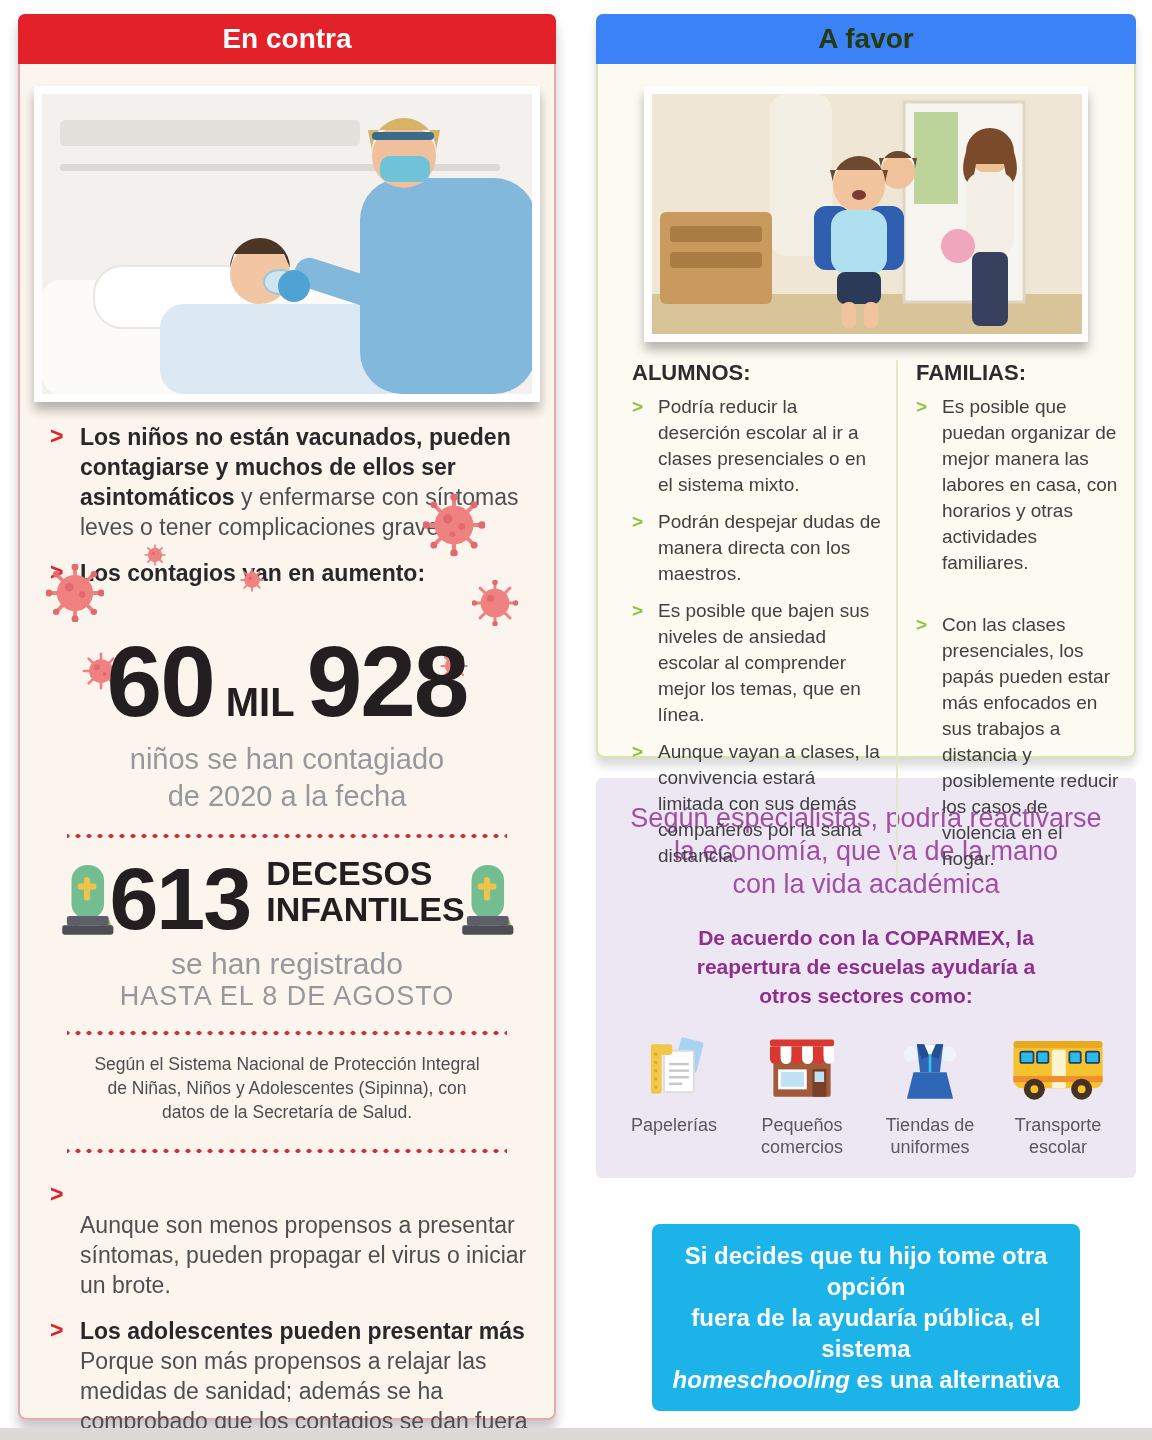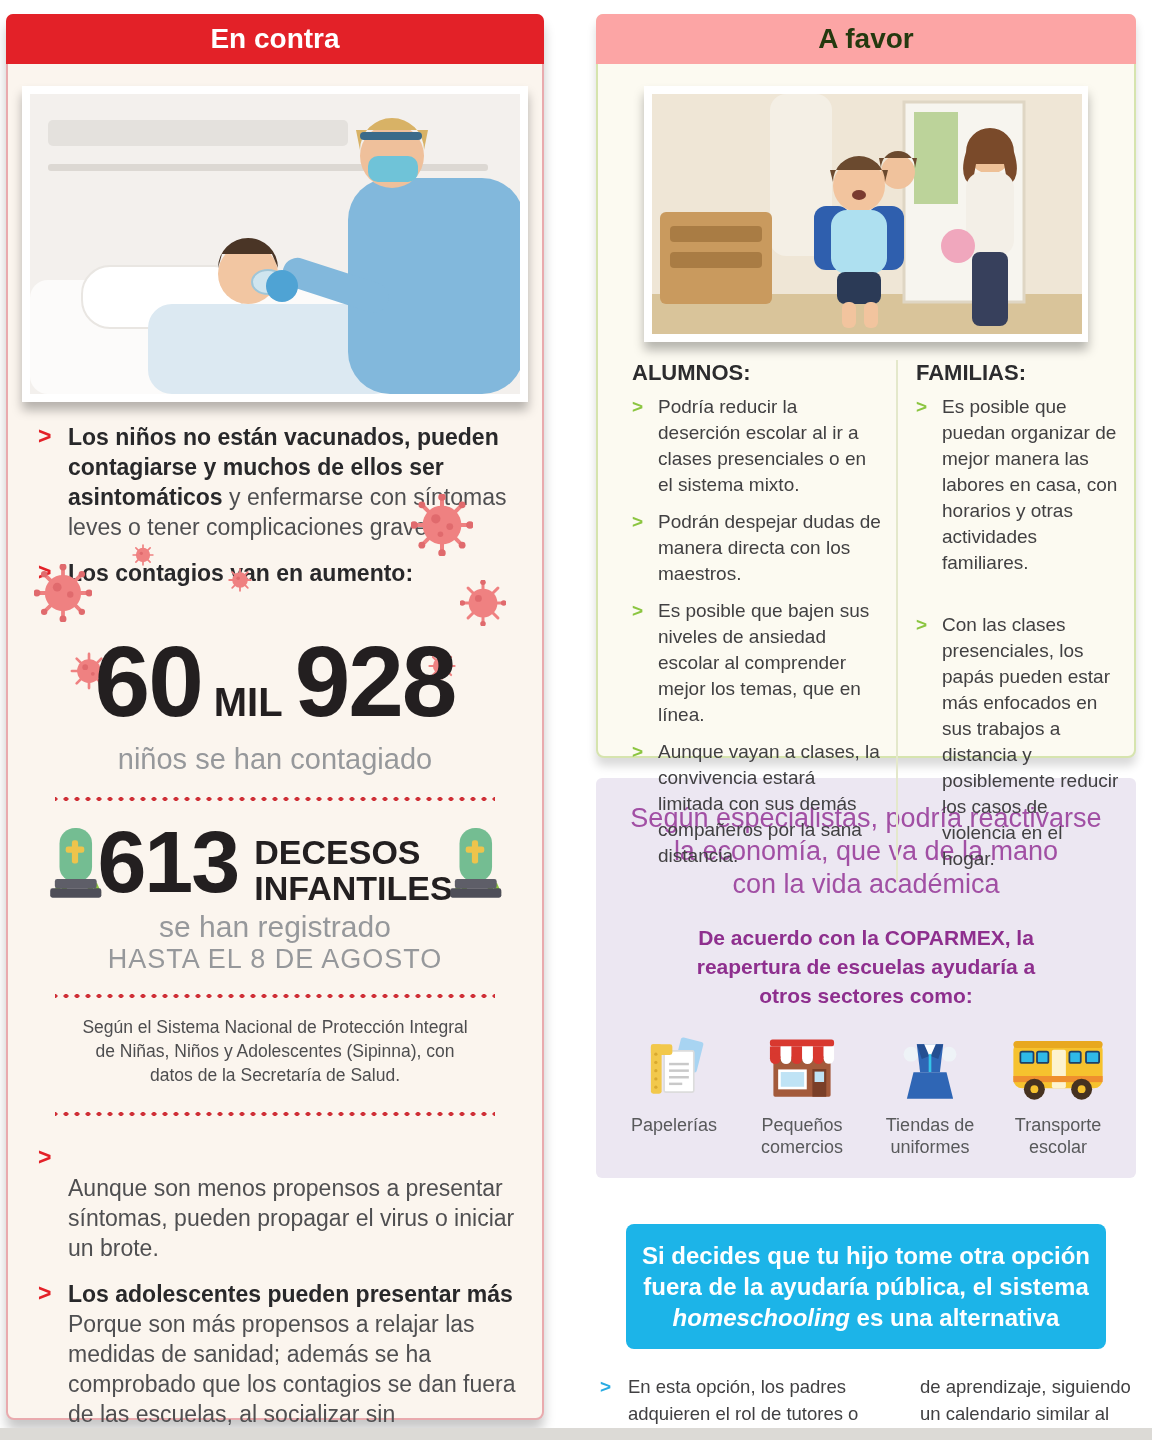--- a/index.html
+++ b/index.html
@@ -7,29 +7,29 @@
   body {
     font-family: "Liberation Sans", sans-serif;
     background:#ffffff; position:relative; overflow:hidden;
     color:#4b4b4d;
   }
   .page { position:absolute; inset:0; }
   .bottom-strip { position:absolute; left:0; bottom:0; width:1152px; height:12px; background:#dcdad6; }
 
   
   .panel-left {
-    position:absolute; left:6px; top:14px; width:538px; height:1406px;
+    position:absolute; left:18px; top:14px; width:538px; height:1406px;
     background:#fbf5ee; border:2px solid #e9aaae; border-radius:8px;
     box-shadow:0 10px 12px rgba(0,0,0,.22);
   }
   .hdr { height:50px; margin:-2px -2px 0 -2px; border-radius:7px 7px 0 0;
     display:flex; align-items:center; justify-content:center;
     font-size:28px; font-weight:bold; }
   .hdr-red { background:#e32128; color:#ffffff; }
-  .hdr-green { background:#fca5a5; color:#24390f; }
+  .hdr-green { background:#3b82f6; color:#24390f; }
 
   .photo-frame {
     margin:22px auto 0; background:#fff; padding:8px;
     box-shadow:0 8px 10px rgba(0,0,0,.28);
   }
   .photo-frame svg { display:block; }
   .pf-left { width:506px; }
   .pf-right { width:444px; }
 
   ul.bullets { list-style:none; margin:20px 26px 0 30px; }
@@ -45,21 +45,21 @@
   .big-stat { color:#231f20; letter-spacing:-2px; }
   .big-stat .huge { font-size:100px; font-weight:800; }
   .big-stat .mil { font-size:40px; font-weight:800; letter-spacing:0; margin:0 12px; }
   .stat-caption { margin-top:2px; font-size:29px; line-height:37px; color:#96989b; }
 
   .dotted-sep { width:440px; height:6px; margin:18px auto 16px;
     background-image:radial-gradient(circle, #cf2f36 0 2.1px, transparent 2.2px);
     background-size:11px 6px; background-repeat:repeat-x; background-position:center; }
 
   .deaths { position:relative; text-align:center; margin-top:6px; }
-  .d-row { display:flex; justify-content:center; align-items:flex-end; gap:16px; }
+  .d-row { display:flex; justify-content:center; align-items:flex-start; gap:16px; }
   .d-num { font-size:88px; font-weight:800; color:#231f20; letter-spacing:-2px; line-height:88px;}
   .d-labels { text-align:left; font-size:34px; line-height:36px; font-weight:800; color:#231f20; }
   .d-cap1 { font-size:30px; color:#96989b; margin-top:4px; }
   .d-cap2 { font-size:27px; color:#96989b; letter-spacing:1px; margin-top:0; }
   .tomb { position:absolute; top:4px; }
   .tomb-l { left:36px; }
   .tomb-r { right:36px; }
 
   .source { width:400px; margin:2px auto 0; text-align:center;
     font-size:17.5px; line-height:24px; color:#4d4d4f; }
@@ -86,21 +86,21 @@
   .purple-block { margin-top:20px; background:#ece7f2; border-radius:6px;
     padding:24px 14px 20px; text-align:center; }
   .p-title div { font-size:27px; line-height:33px; color:#a14fa4; font-weight:500; }
   .p-sub { margin-top:22px; }
   .p-sub div { font-size:21px; line-height:29px; color:#8e2f8e; font-weight:700; }
   .sectors { display:flex; justify-content:space-between; margin-top:16px; padding:0 2px; }
   .sector { width:124px; text-align:center; }
   .sector .icon-box { height:78px; display:flex; align-items:flex-end; justify-content:center; }
   .sector .slabel { margin-top:10px; font-size:18px; line-height:22px; color:#58595b; }
 
-  .blue-banner { margin:46px auto 0; width:480px; background:#1cb4e8; border-radius:8px;
+  .blue-banner { margin:46px auto 0; width:428px; background:#1cb4e8; border-radius:8px;
     padding:16px 8px; text-align:center; color:#fff; font-weight:800;
     font-size:24px; line-height:31px; }
   .blue-banner i { }
 
   .bottom-cols { display:flex; margin-top:24px; }
   .b-col1 { width:282px; padding-left:4px; }
   .b-col2 { flex:1; padding-left:14px; }
   ul.hbullets { list-style:none; }
   ul.hbullets li { position:relative; padding-left:28px; font-size:18.5px; line-height:27px;
     color:#414042; margin-bottom:16px; }
@@ -279,20 +279,21 @@
           <circle cx="17" cy="17" r="3" fill="#e06a6d"></circle>
       </svg>
     </div>
 
     <div class="stats-area">
       <div class="big-stat">
         <span class="huge">60</span><span class="mil">MIL</span><span class="huge">928</span>
       </div>
       <div class="stat-caption">
         <div>niños se han contagiado</div>
+        <div>de 2020 a la fecha</div>
       </div>
     </div>
 
     <div class="dotted-sep"></div>
 
     <div class="deaths">
       <svg class="tomb tomb-l" width="62" height="80" viewBox="0 0 80 100">
         <path d="M12 90 l6 -14 4 10 5 -12 4 16 z" fill="#8bc540"></path>
         <path d="M74 90 l-6 -14 -4 10 -5 -12 -4 16 z" fill="#8bc540"></path>
         <rect x="20" y="6" width="42" height="70" rx="20" fill="#74bd92"></rect>

